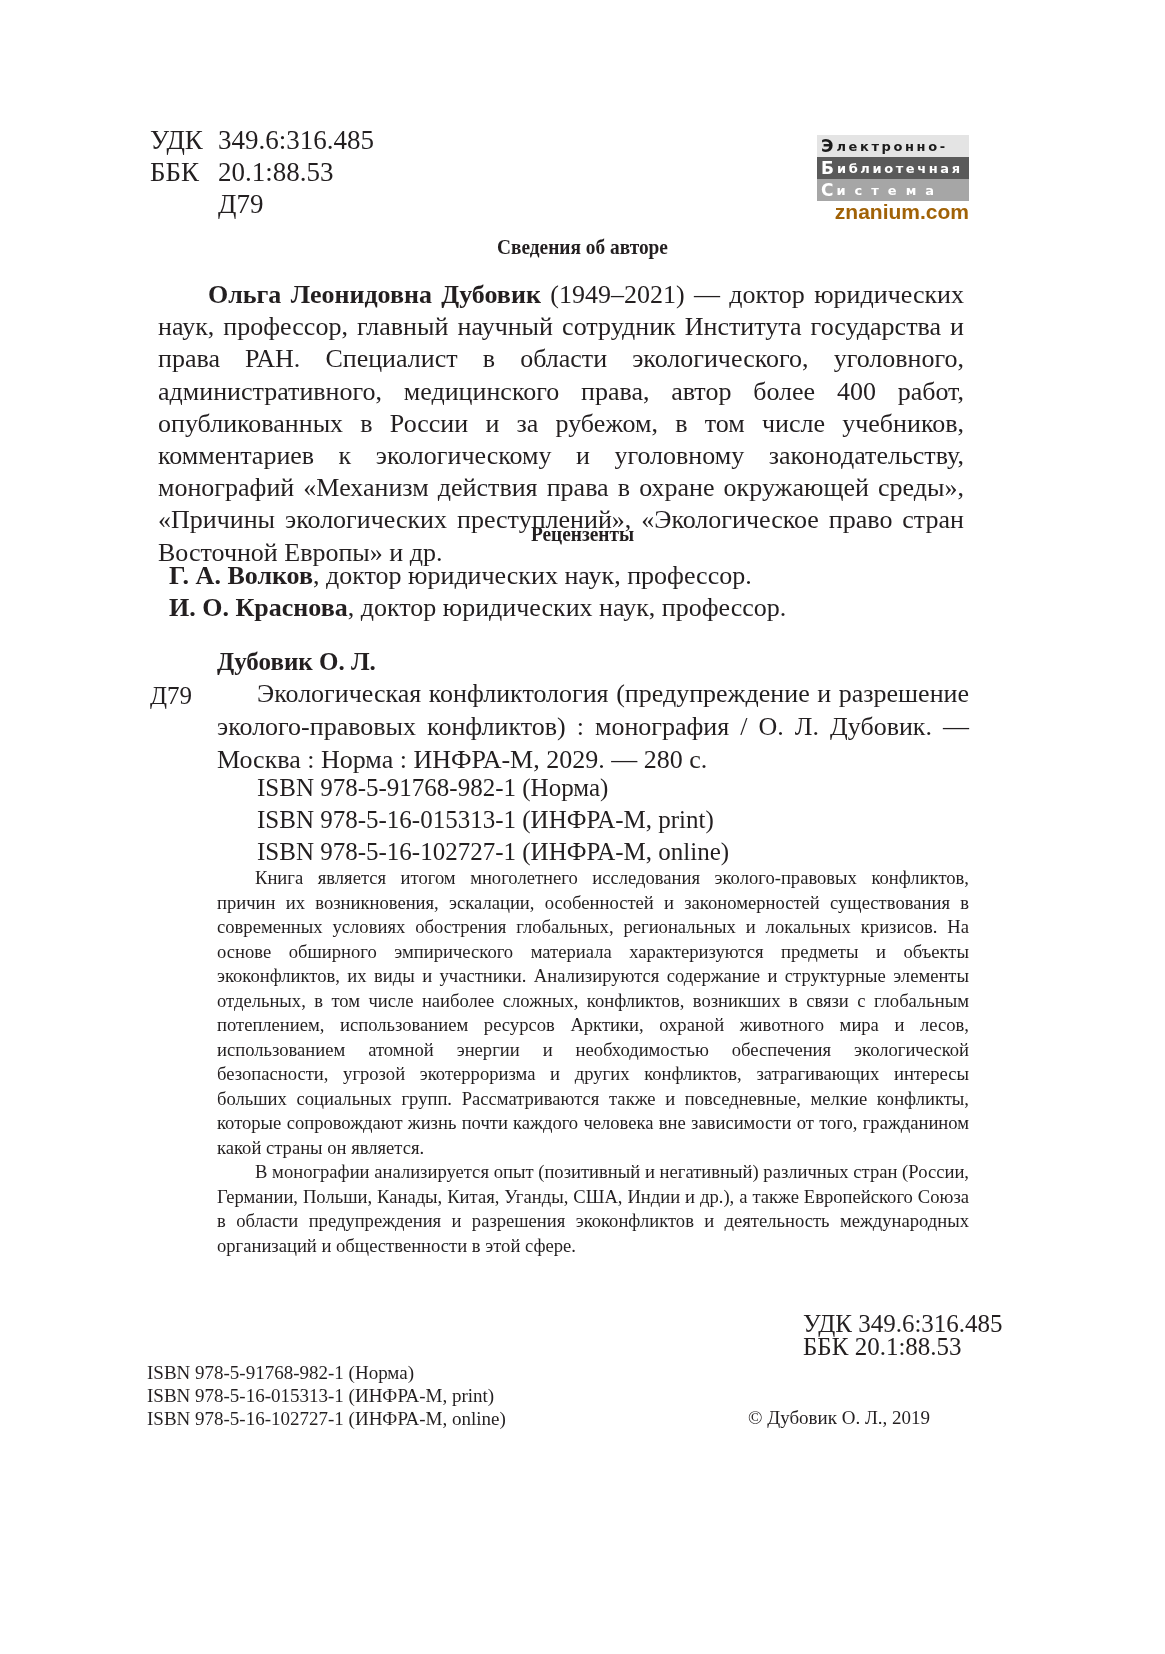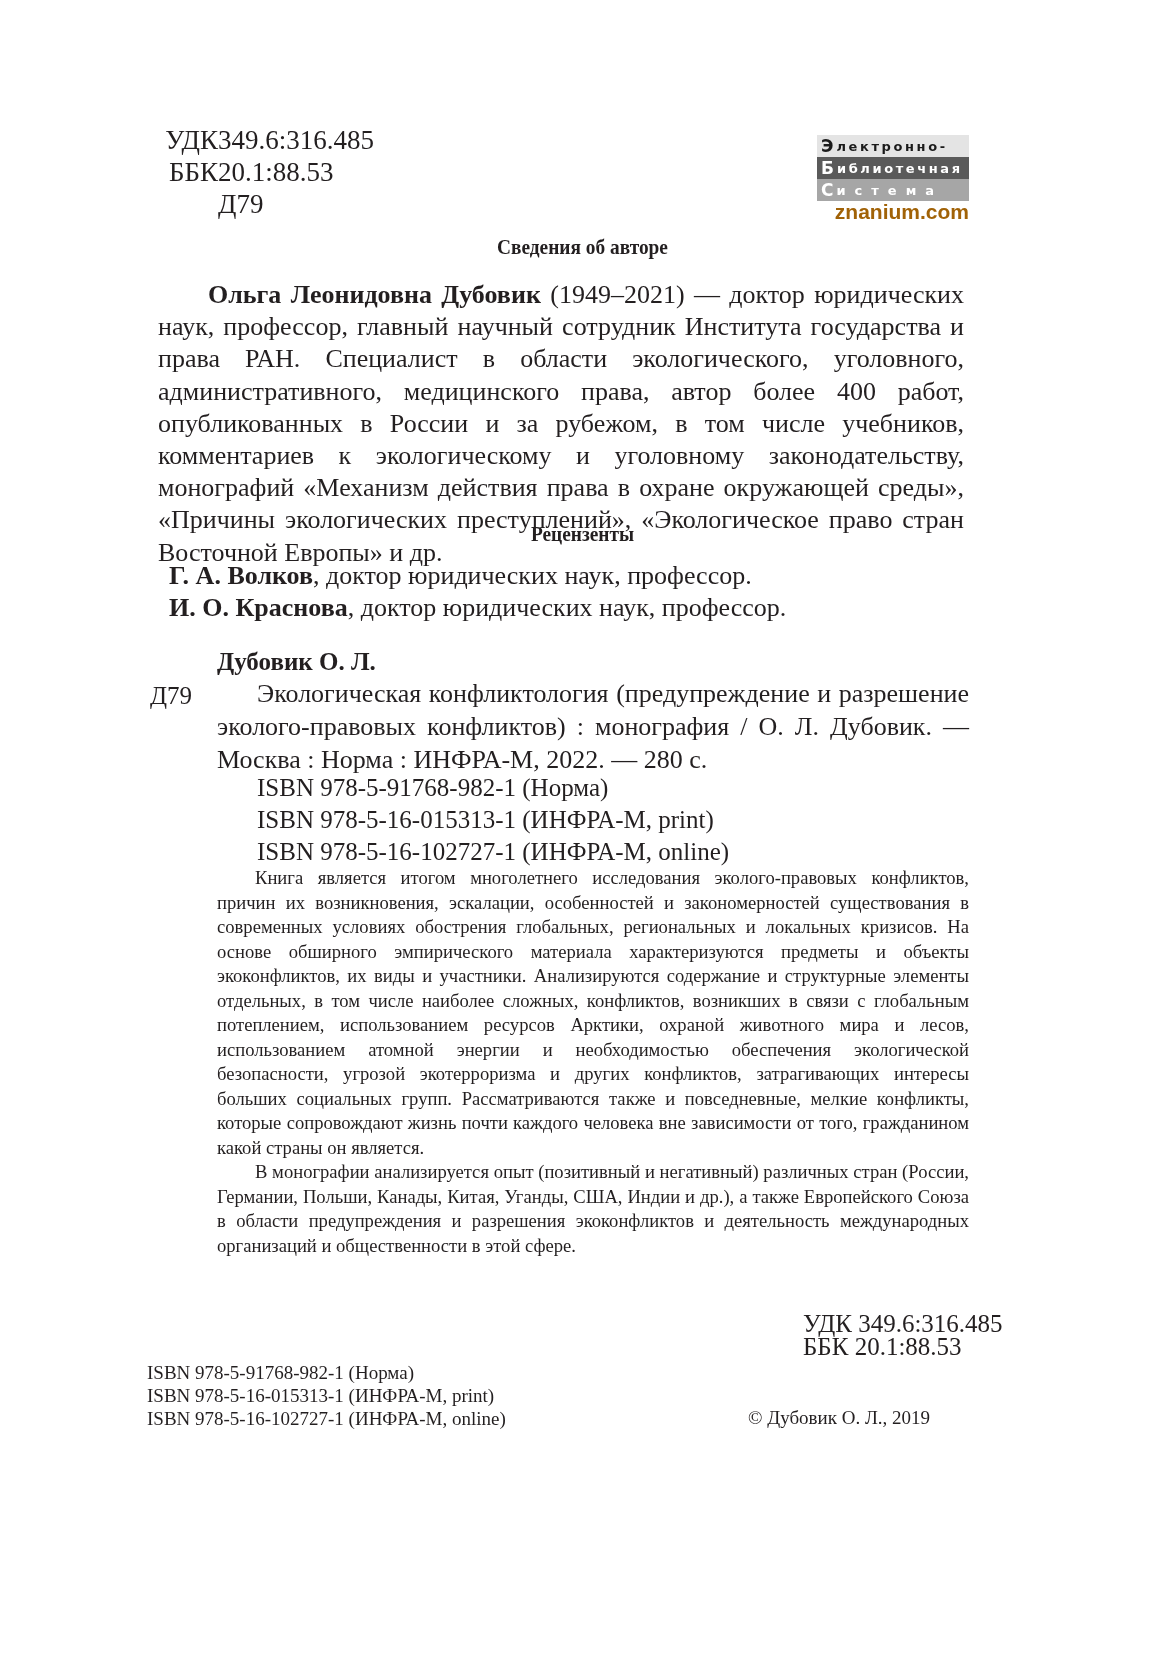--- a/index.html
+++ b/index.html
@@ -1,19 +1,19 @@
 <!DOCTYPE html>
 <html><head>
 <meta charset="utf-8">
 <style>
   html, body { margin: 0; padding: 0; background: #ffffff; }
   body { width: 1165px; height: 1654px; position: relative; overflow: hidden;
          font-family: "Liberation Serif", "DejaVu Serif", serif; color: #231f20; }
   .abs { position: absolute; }
-  .code-block { left: 150px; top: 124px; font-size: 27px; line-height: 32px; text-align: right; }
+  .code-block { left: 150px; top: 124px; font-size: 27px; line-height: 32px; }
   .code-row { display: flex; }
   .code-lbl { width: 68px; }
   .logo { left: 817px; top: 135px; width: 152px; }
   .logo-band { height: 22px; display: flex; align-items: center; padding-left: 4px;
                font-family: "DejaVu Sans", sans-serif; font-weight: bold; font-size: 13px; letter-spacing: 2.6px; white-space: nowrap; overflow: hidden; }
   .logo-band .cap { font-size: 17px; letter-spacing: 1px; margin-right: 2px; }
   .band1 { background: #e4e4e4; color: #1a1a1a; }
   .band2 { background: #5a5a5a; color: #ffffff; }
   .band3 { background: #a6a6a6; color: #ffffff; letter-spacing: 9px; }
   .logo-url { font-family: "Liberation Sans", sans-serif; font-weight: bold; font-size: 21px; text-align: right; margin-top: -1px; color: #a16207; }
@@ -76,21 +76,21 @@
 <div class="abs reviewer" style="top:560px;">
   <span class="bold">Г. А. Волков</span><span>, доктор юридических наук, профессор.</span>
 </div>
 <div class="abs reviewer" style="top:592px;">
   <span class="bold">И. О. Краснова</span><span>, доктор юридических наук, профессор.</span>
 </div>
 
 <div class="abs bib-author">Дубовик О. Л.</div>
 <div class="abs bib-code">Д79</div>
 <div class="abs bib-text">
-  <p>Экологическая конфликтология (предупреждение и разрешение эколого-правовых конфликтов) : монография / О. Л. Дубовик. — Москва : Норма : ИНФРА-М, 2022. — 280 с.</p>
+  <p>Экологическая конфликтология (предупреждение и разрешение эколого-правовых конфликтов) : монография / О. Л. Дубовик. — Москва : Норма : ИНФРА-М, 2029. — 280 с.</p>
 </div>
 <div class="abs isbn-block">
   <div>ISBN 978-5-91768-982-1 (Норма)</div>
   <div>ISBN 978-5-16-015313-1 (ИНФРА-М, print)</div>
   <div>ISBN 978-5-16-102727-1 (ИНФРА-М, online)</div>
 </div>
 
 <div class="abs annot">
   <p>Книга является итогом многолетнего исследования эколого-правовых конфликтов, причин их возникновения, эскалации, особенностей и закономерностей существования в современных условиях обострения глобальных, региональных и локальных кризисов. На основе обширного эмпирического материала характеризуются предметы и объекты экоконфликтов, их виды и участники. Анализируются содержание и структурные элементы отдельных, в том числе наиболее сложных, конфликтов, возникших в связи с глобальным потеплением, использованием ресурсов Арктики, охраной животного мира и лесов, использованием атомной энергии и необходимостью обеспечения экологической безопасности, угрозой экотерроризма и других конфликтов, затрагивающих интересы больших социальных групп. Рассматриваются также и повседневные, мелкие конфликты, которые сопровождают жизнь почти каждого человека вне зависимости от того, гражданином какой страны он является.</p>
   <p>В монографии анализируется опыт (позитивный и негативный) различных стран (России, Германии, Польши, Канады, Китая, Уганды, США, Индии и др.), а также Европейского Союза в области предупреждения и разрешения экоконфликтов и деятельность международных организаций и общественности в этой сфере.</p>

